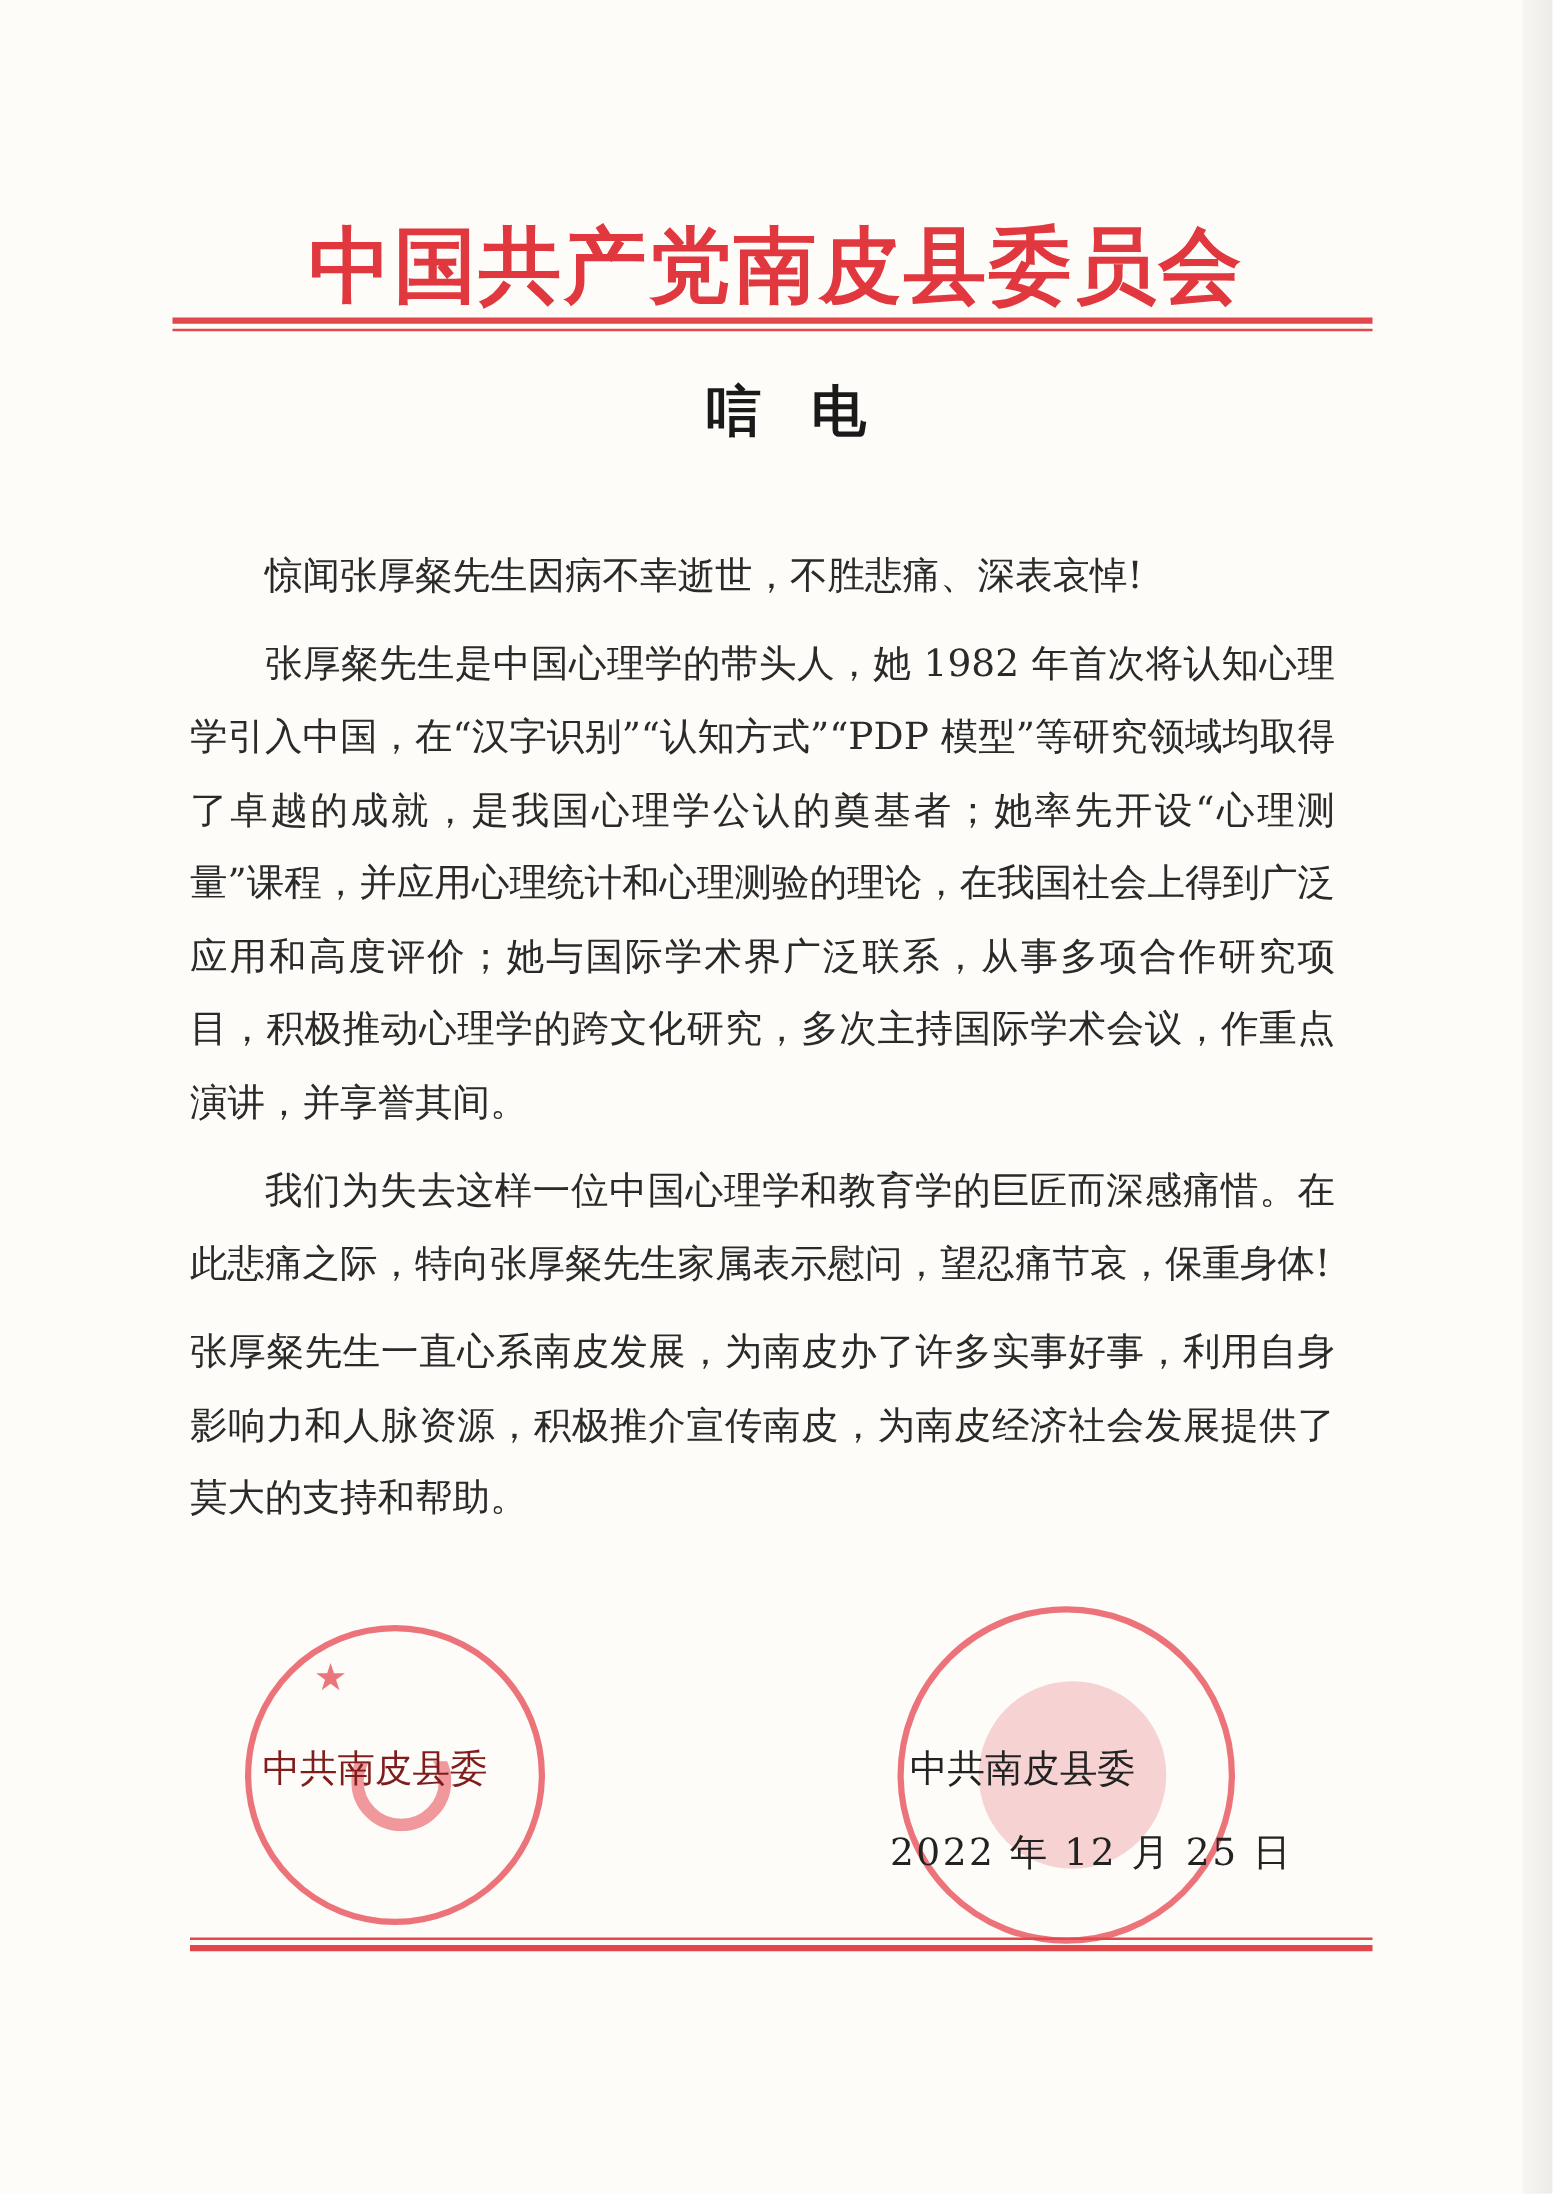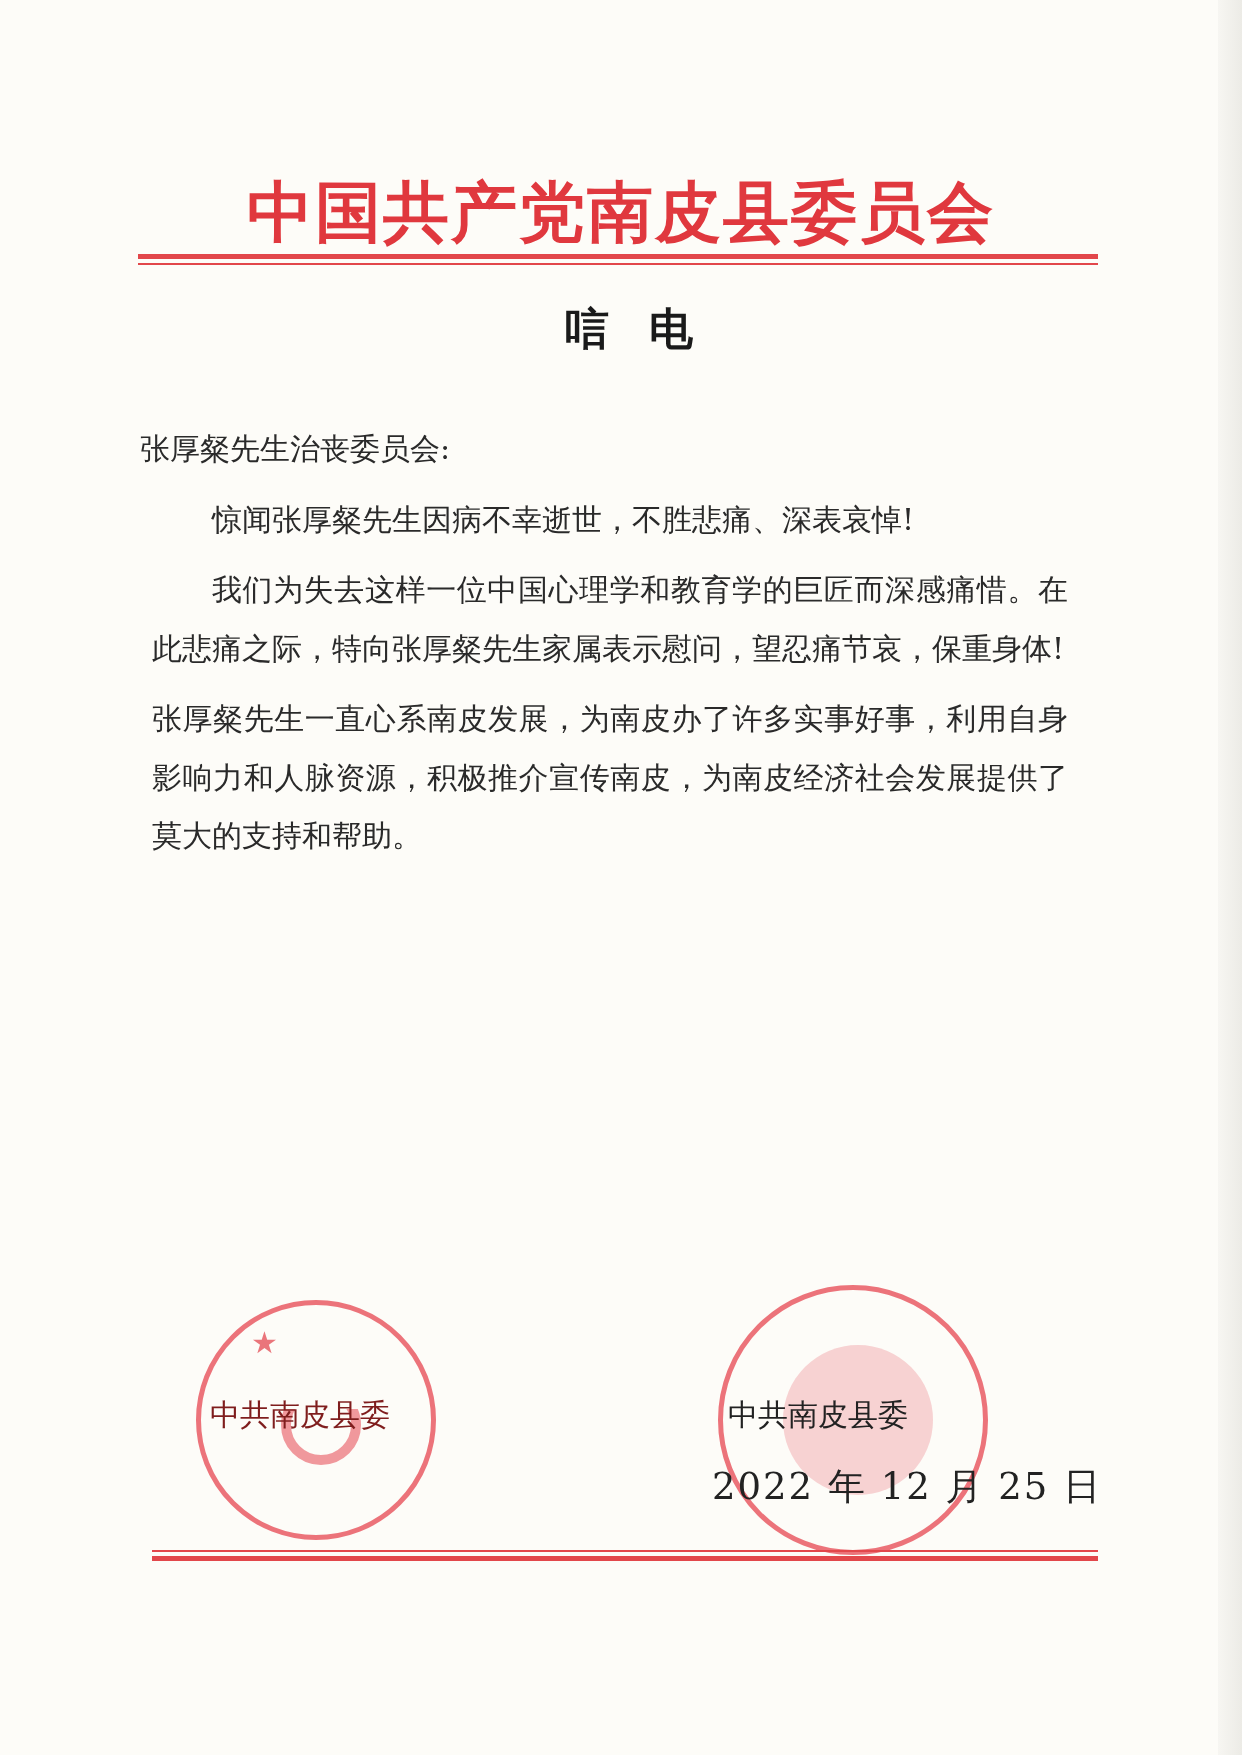--- a/index.html
+++ b/index.html
@@ -53,39 +53,39 @@
     position: absolute; color: rgba(225, 60, 70, 0.7); font-size: 30px; font-weight: bold;
     font-family: "DejaVu Sans", "Liberation Sans", sans-serif;
   }
   .sig-left {
     position: absolute; left: 210px; top: 1395px; font-size: 30px; color: #7f1d1d;
   }
   .sig-right {
     position: absolute; left: 728px; top: 1395px; font-size: 30px; color: #222;
   }
   .sig-date {
-    position: absolute; left: 712px; top: 1462px; font-size: 37px; color: #222; letter-spacing: 2px;
+    position: absolute; left: 712px; top: 1462px; font-size: 30px; color: #222; letter-spacing: 2px;
   }
   .rule-bot-thin  { position: absolute; left: 152px; top: 1550px; width: 946px; height: 2px; background: #e2474b; }
   .rule-bot-thick { position: absolute; left: 152px; top: 1556px; width: 946px; height: 5px; background: #e2474b; }
 </style>
 </head>
 <body>
 
 <div class="page-edge"></div>
 
 <div class="masthead">中国共产党南皮县委员会</div>
 <div class="rule-top-thick"></div>
 <div class="rule-top-thin"></div>
 
 <div class="doc-title">唁电</div>
 
 <div class="body-text">
-  <p class="salutation">张厚粲先生治丧委员会:</p>
   <p class="para">惊闻张厚粲先生因病不幸逝世，不胜悲痛、深表哀悼!</p>
+  <p class="para">张厚粲先生是中国心理学的带头人，她 1982 年首次将认知心理学引入中国，在“汉字识别”“认知方式”“PDP 模型”等研究领域均取得了卓越的成就，是我国心理学公认的奠基者；她率先开设“心理测量”课程，并应用心理统计和心理测验的理论，在我国社会上得到广泛应用和高度评价；她与国际学术界广泛联系，从事多项合作研究项目，积极推动心理学的跨文化研究，多次主持国际学术会议，作重点演讲，并享誉其间。</p>
   <p class="para">我们为失去这样一位中国心理学和教育学的巨匠而深感痛惜。在此悲痛之际，特向张厚粲先生家属表示慰问，望忍痛节哀，保重身体!</p>
   <p class="para noindent">张厚粲先生一直心系南皮发展，为南皮办了许多实事好事，利用自身影响力和人脉资源，积极推介宣传南皮，为南皮经济社会发展提供了莫大的支持和帮助。</p>
 </div>
 
 <div class="seal seal-left">
   <div class="seal-inner-left"></div>
   <span class="seal-text" style="left:50px; top:20px;">★</span>
 </div>
 
 <div class="seal seal-right">

